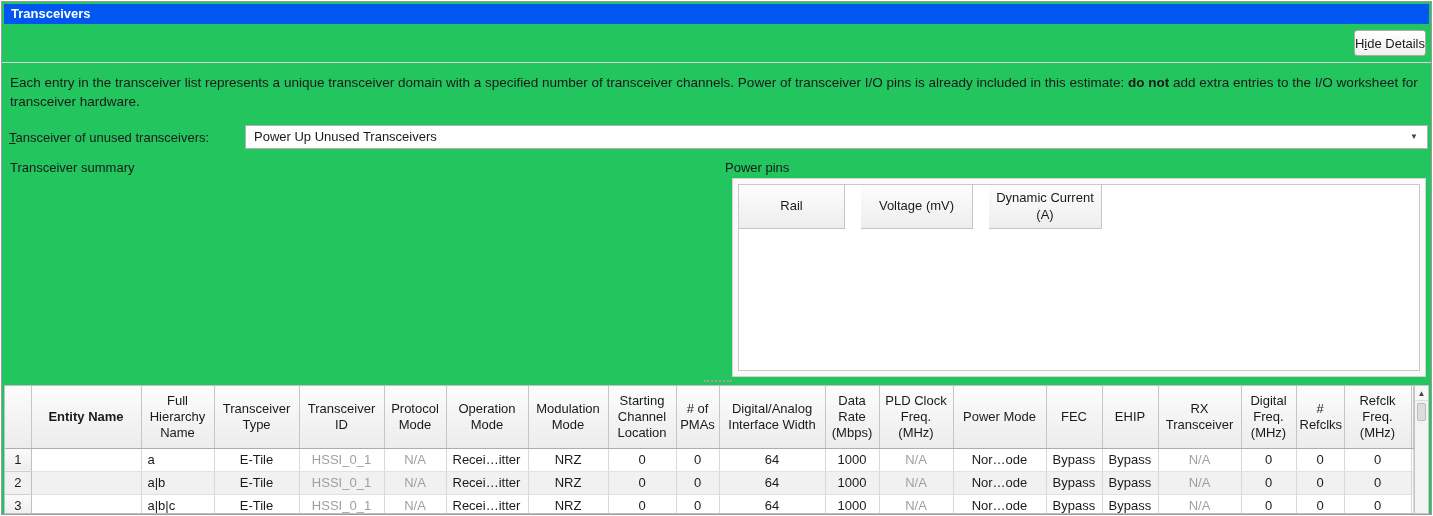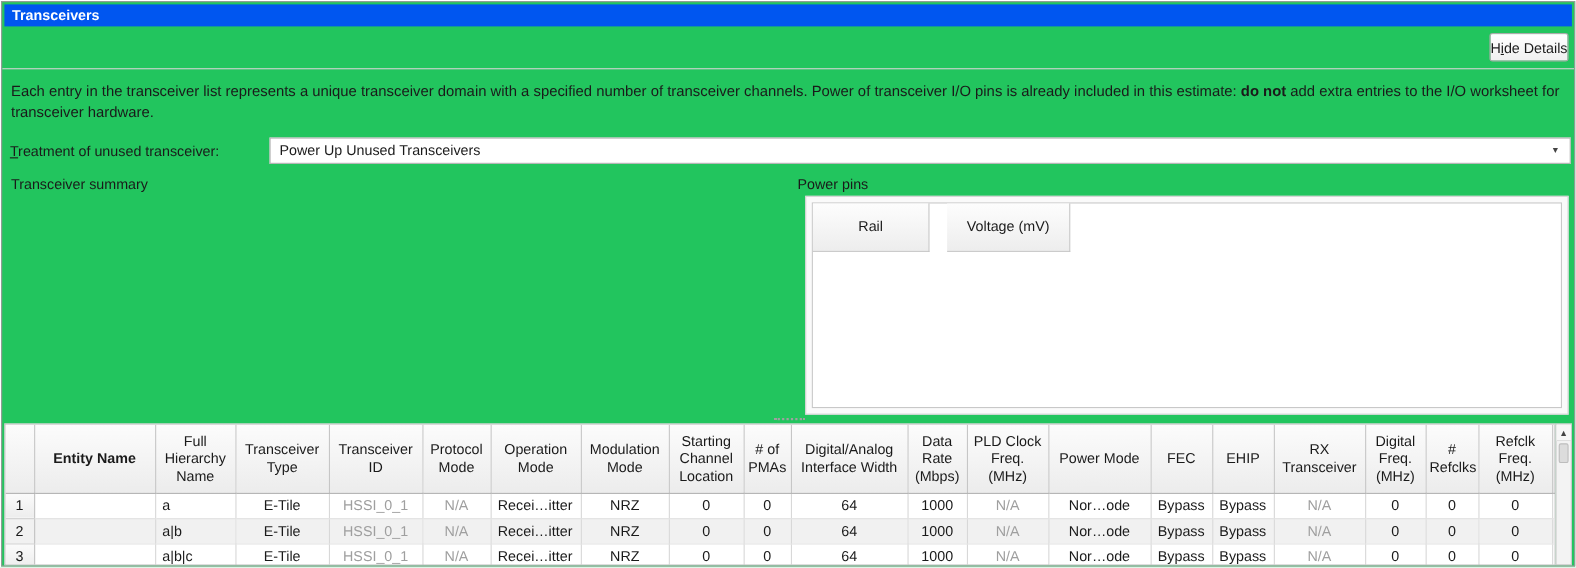--- a/index.html
+++ b/index.html
@@ -71,35 +71,36 @@
   <div class="titlebar">
     <span>Transceivers</span>
   </div>
 
   <button class="btn-hide"><span>H</span><span class="mn">i</span><span>de Details</span></button>
 
   <div class="sep"></div>
 
   <p class="desc"><span>Each entry in the transceiver list represents a unique transceiver domain with a specified number of transceiver channels. Power of transceiver I/O pins is already included in this estimate: </span><b>do not</b><span> add extra entries to the I/O worksheet for transceiver hardware.</span></p>
 
-  <label class="treat-label"><span></span><span class="mn">T</span><span>reatment of unused transceiver:</span></label>
+  <label class="treat-label"><span></span><span class="mn">T</span><span>ansceiver of unused transceivers:</span></label>
   <div class="combo">
     <span>Power Up Unused Transceivers</span>
     <span class="combo-arrow">▼</span>
   </div>
 
   <div class="sec-label-left">Transceiver summary</div>
   <div class="sec-label-right">Power pins</div>
 
 
   <div class="box-rails">
     <div class="rails-view">
       <div class="rails-head">
         <div class="rh c0">Rail</div>
         <div class="rh c1">Voltage (mV)</div>
+        <div class="rh c2">Dynamic Current (A)</div>
       </div>
     </div>
   </div>
 
   <div class="dots"></div>
 
   <div class="tbl-region">
     <div class="grid">
       <table>
         <colgroup>

